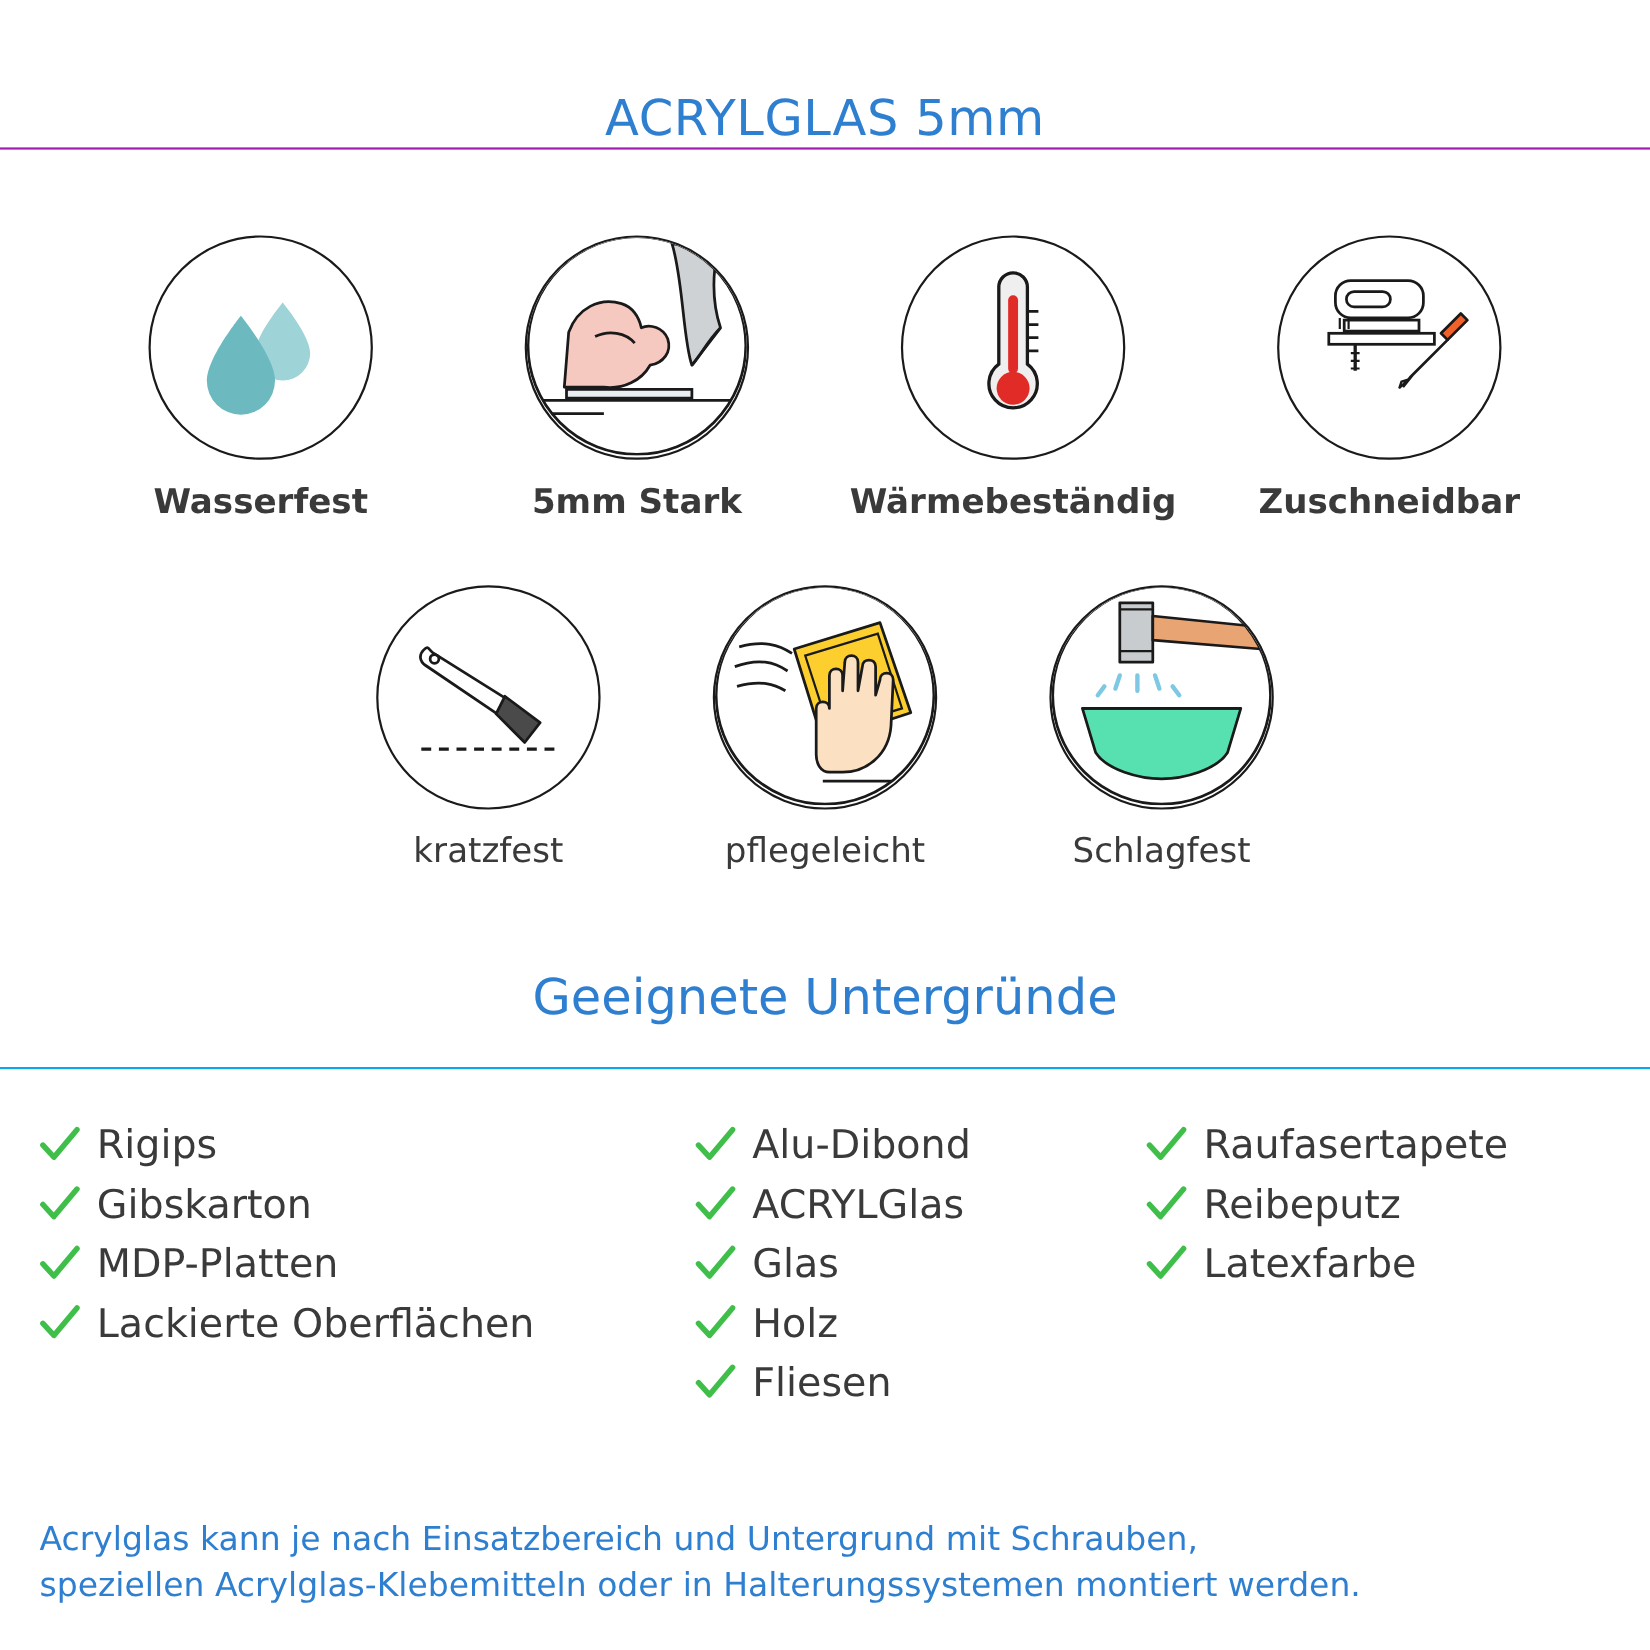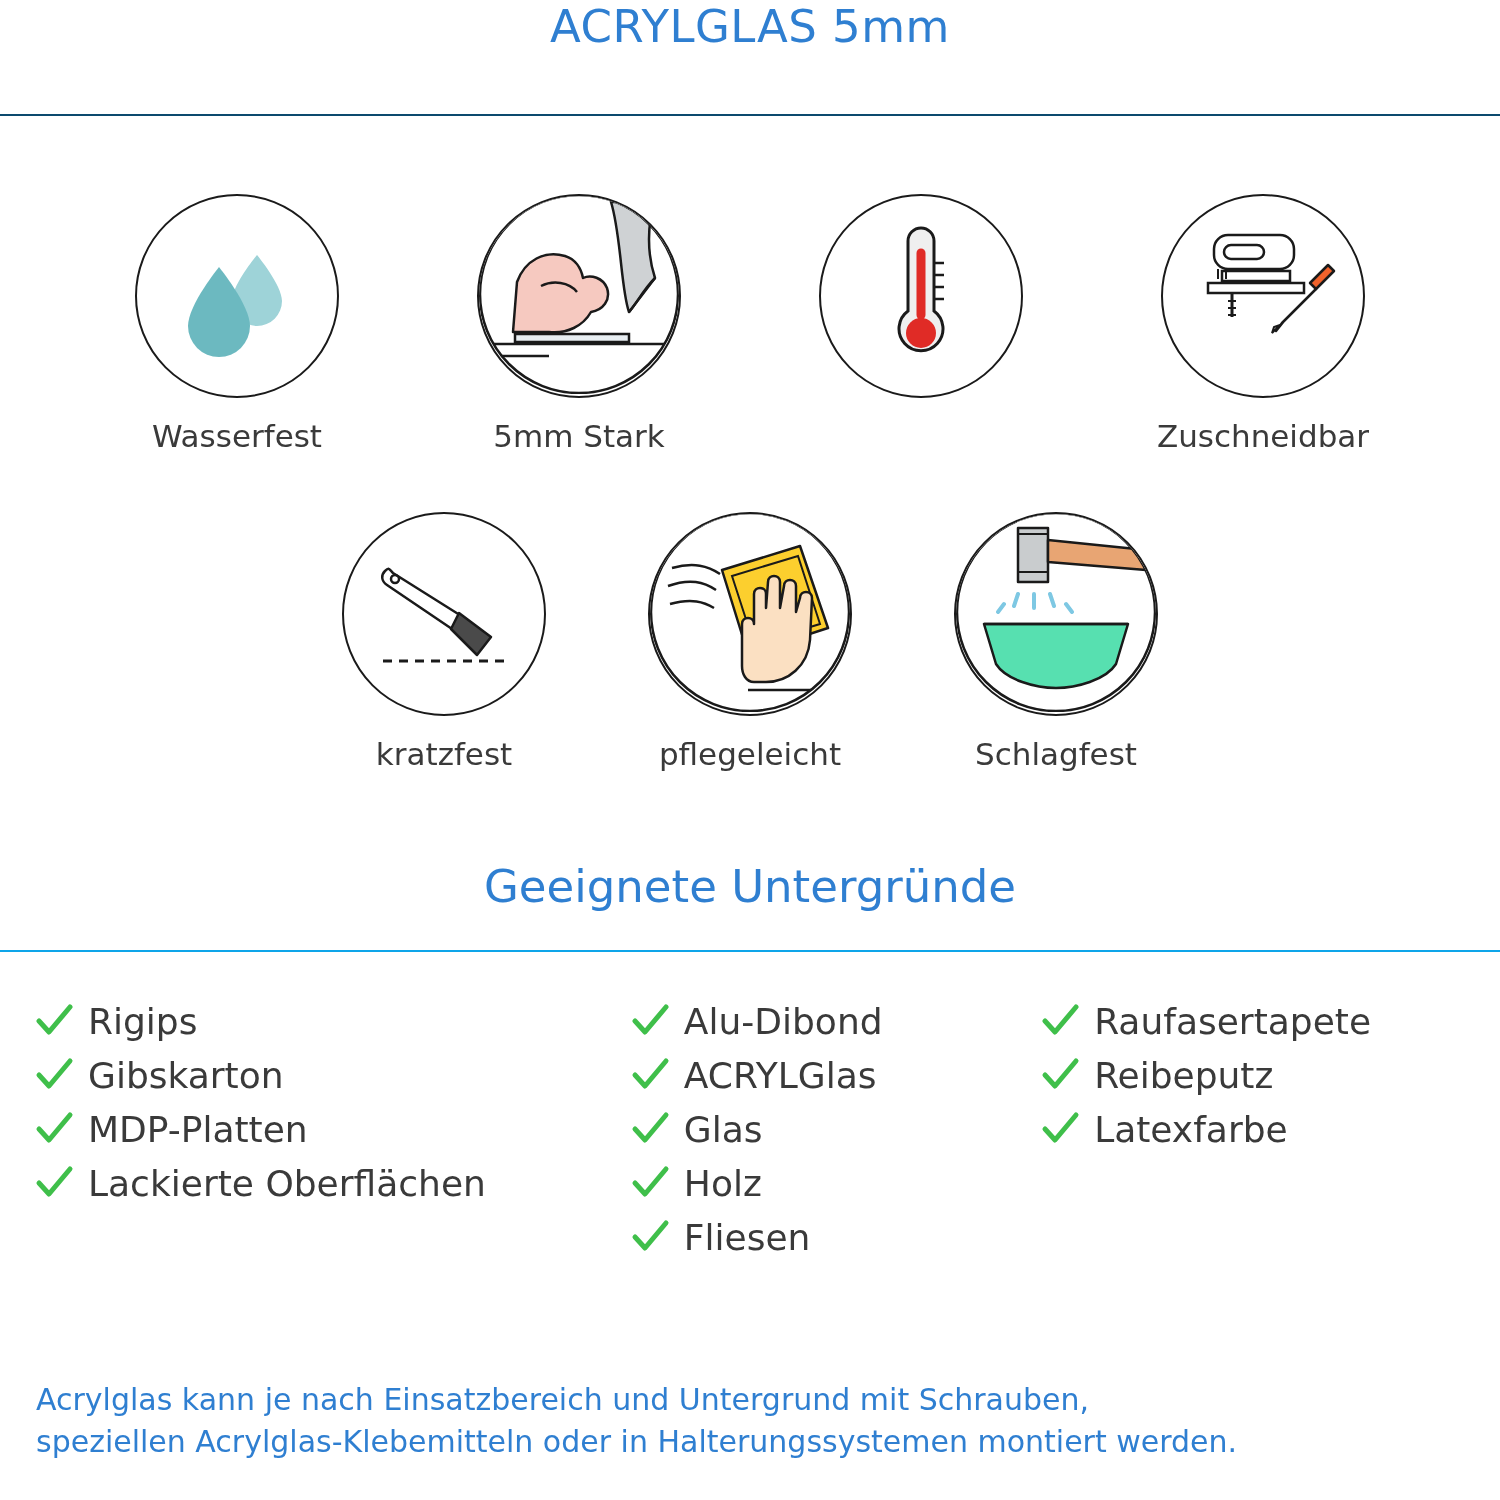--- a/index.html
+++ b/index.html
@@ -18,43 +18,43 @@
 
   .page {
     width: 1500px;
     height: 1500px;
     position: relative;
     box-sizing: border-box;
   }
 
   
   .header {
-    height: 116px;
-    display: flex;
-    align-items: flex-start;
+    height: 136px;
+    display: flex;
+    align-items: flex-end;
     justify-content: center;
-    border-bottom: 2px solid #0c4a6e;
+    border-bottom: 2px solid #a21caf;
     box-sizing: border-box;
   }
   .header-title {
     font-size: 45px;
     color: #2f7fd1;
     letter-spacing: 0.5px;
     font-weight: 400;
   }
 
   
   .features {
     padding-top: 78px;
   }
   .feature-row {
     display: flex;
     justify-content: center;
   }
-  .feature-row.row1 { gap: 120px; }
+  .feature-row.row1 { gap: 120px; font-weight: bold; }
   .feature-row.row2 { gap: 84px; margin-top: 58px; }
 
   .feature {
     width: 222px;
     display: flex;
     flex-direction: column;
     align-items: center;
   }
   .circle {
     width: 200px;
@@ -193,20 +193,21 @@
         <div class="circle">
           <span>
             <svg width="150" height="150" viewBox="0 0 150 150">
               <path d="M62 22 a13 13 0 0 1 26 0 V92 a22 22 0 1 1 -26 0 Z" fill="#efefef" stroke="#1a1a1a" stroke-width="3"></path>
               <path d="M75 34 V96" stroke="#e02b26" stroke-width="9" stroke-linecap="round"></path>
               <circle cx="75" cy="114" r="15" fill="#e02b26"></circle>
               <path d="M88 44 H98 M88 56 H98 M88 68 H98 M88 80 H98" stroke="#1a1a1a" stroke-width="2.5"></path>
             </svg>
           </span>
         </div>
+        <div class="feature-label">Wärmebeständig</div>
       </div>
 
       <div class="feature">
         <div class="circle">
           <span>
             <svg width="170" height="170" viewBox="0 0 170 170">
 
               <rect x="36" y="26" width="80" height="34" rx="14" fill="#fff" stroke="#1a1a1a" stroke-width="2.5"></rect>
               <rect x="46" y="36" width="40" height="14" rx="7" fill="#fff" stroke="#1a1a1a" stroke-width="2.5"></rect>
               <rect x="44" y="62" width="68" height="10" fill="#fff" stroke="#1a1a1a" stroke-width="2.5"></rect>

